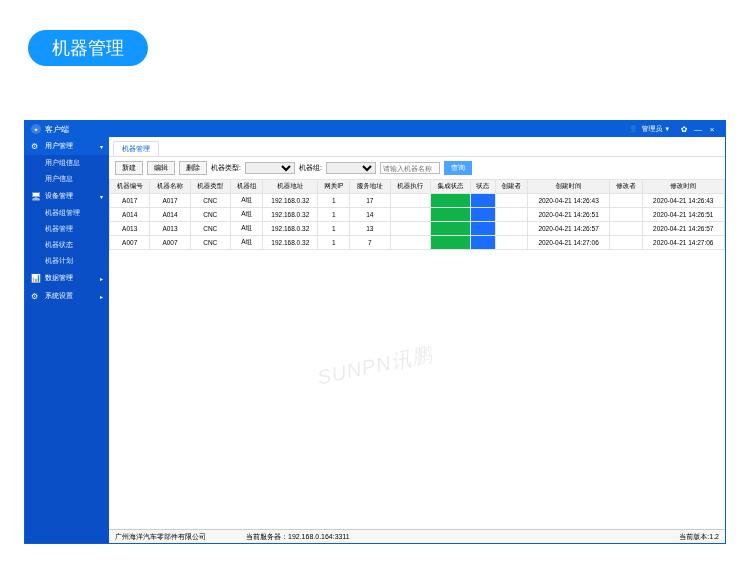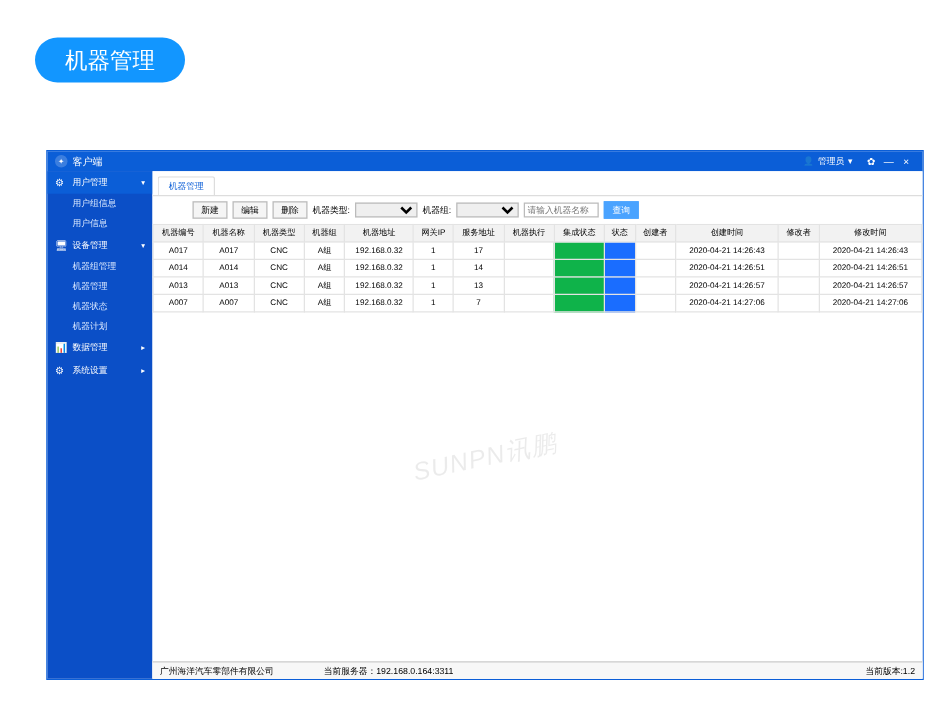--- a/index.html
+++ b/index.html
@@ -5,21 +5,21 @@
 * { margin: 0; padding: 0; box-sizing: border-box; font-family: "Microsoft YaHei", Arial, sans-serif; }
 body { background: #fff; width: 750px; height: 561px; overflow: hidden; position: relative; }
 
 .page-badge {
   position: absolute; top: 30px; left: 28px;
   background: #1296ff; color: #fff; font-size: 18px;
   padding: 6px 24px; border-radius: 18px; font-weight: 500;
 }
 
 .app-window {
-  position: absolute; top: 120px; left: 37px;
+  position: absolute; top: 120px; left: 24px;
   width: 702px; height: 424px;
   border: 1px solid #0b5ed7; background: #fff;
   display: flex; flex-direction: column;
   font-size: 7px;
 }
 
 .titlebar {
   height: 16px; background: #0b5ed7; color: #fff;
   display: flex; align-items: center; padding: 0 6px;
 }
@@ -39,21 +39,21 @@
 .side-group.active { background: #0b5ed7; }
 .side-group .icon { width: 10px; margin-right: 4px; font-size: 8px; }
 .side-group .arrow { margin-left: auto; font-size: 6px; }
 .side-sub { padding: 3px 6px 3px 20px; font-size: 7px; cursor: pointer; color: #dbe9ff; }
 
 .main { flex: 1; display: flex; flex-direction: column; background: #fff; min-width: 0; }
 
 .tabs { display: flex; padding: 4px 4px 0 4px; border-bottom: 1px solid #ddd; }
 .tab { border: 1px solid #ddd; border-bottom: none; padding: 2px 8px; font-size: 7px; color: #0b5ed7; background:#fff; border-radius: 2px 2px 0 0; cursor:pointer; }
 
-.toolbar { display: flex; align-items: center; gap: 4px; padding: 4px 6px; flex-wrap: nowrap; margin-left: 26px; }
+.toolbar { display: flex; align-items: center; gap: 4px; padding: 4px 6px; flex-wrap: nowrap; }
 .toolbar .btn { border: 1px solid #bbb; background: #f5f5f5; padding: 1px 6px; font-size: 7px; cursor: pointer; }
 .toolbar label { font-size: 7px; white-space: nowrap; }
 .toolbar select, .toolbar input { border: 1px solid #bbb; font-size: 7px; height: 12px; }
 .toolbar select { width: 50px; }
 .toolbar input { width: 60px; padding: 0 2px; }
 .toolbar .btn-primary { background: #4aa3ff; color: #fff; border-color: #4aa3ff; }
 
 .table-wrap { flex: 1; overflow: auto; }
 table { width: 100%; border-collapse: collapse; font-size: 6.5px; }
 th, td { border: 1px solid #e3e3e3; padding: 2px 3px; text-align: center; white-space: nowrap; }

